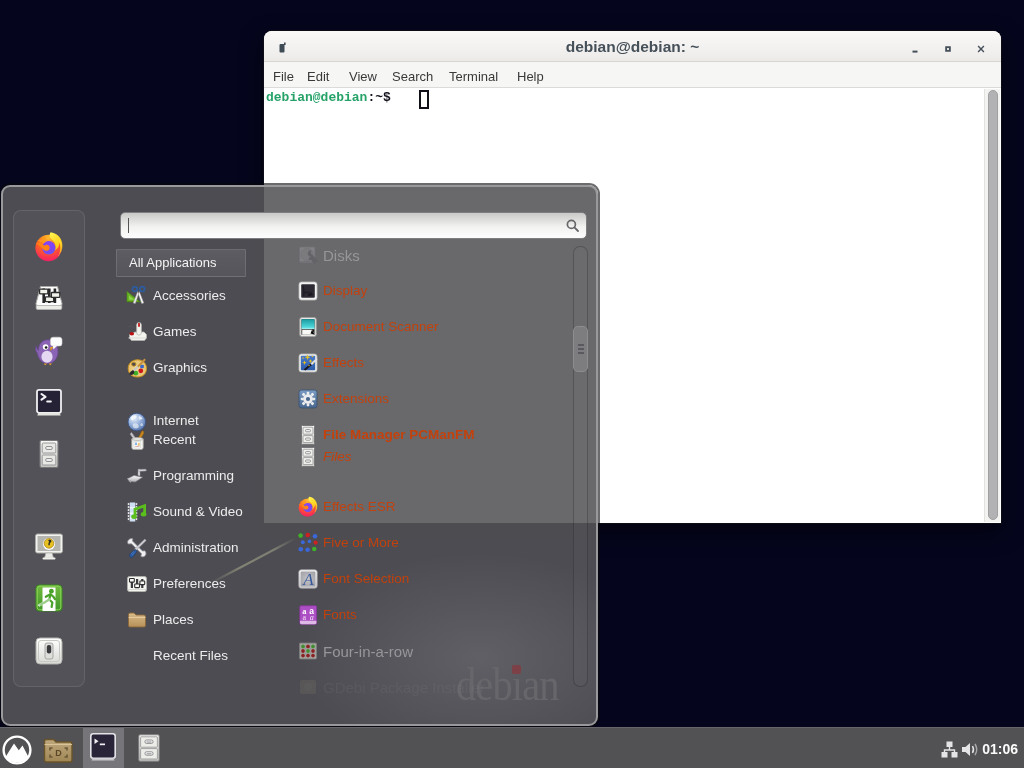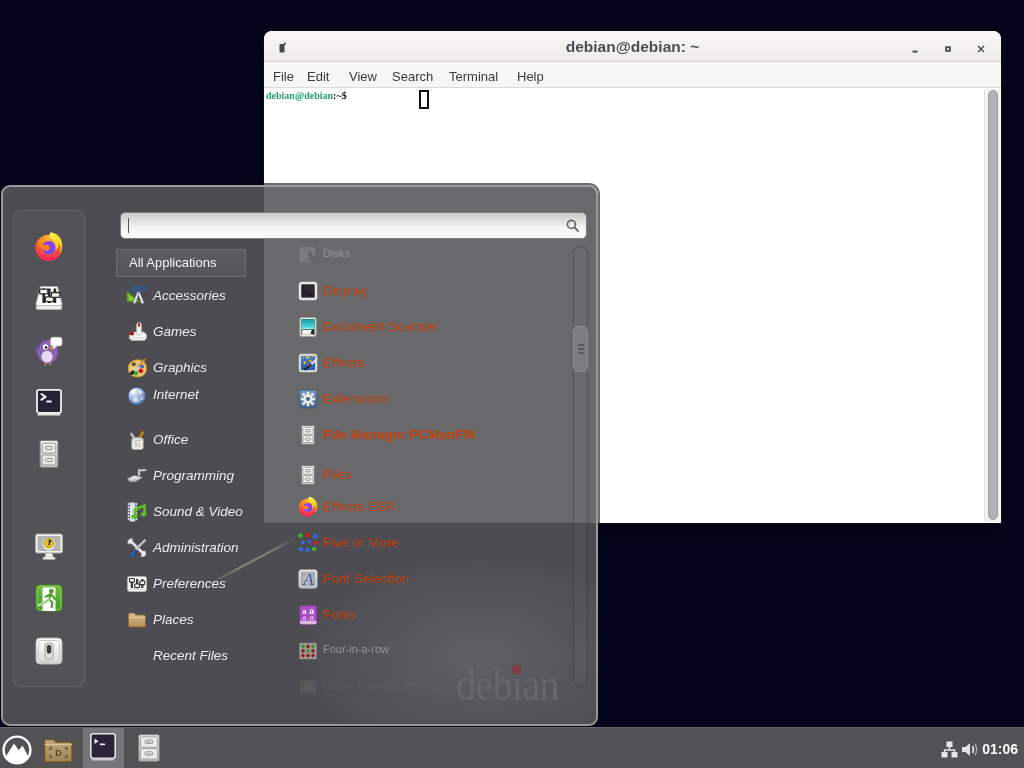--- a/index.html
+++ b/index.html
@@ -13,22 +13,22 @@
 #titlebar { position:absolute; left:0; top:0; width:737px; height:31px;
   border-radius:8px 8px 0 0;
   background:linear-gradient(#faf9f8, #f0eeec 80%, #eceae7);
   border-bottom:1px solid #d8d5d1; }
 #titlebar .title { position:absolute; left:0; right:0; top:7px; text-align:center;
   font-size:15.5px; font-weight:bold; color:#455059; }
 #term-menubar { position:absolute; left:0; top:31px; width:737px; height:26px;
   background:#f6f6f5; border-bottom:1px solid #dbdbd9; font-size:13px; color:#3a3a3a; }
 #term-menubar span { position:absolute; top:7px; }
 #term-body { position:absolute; left:0; top:58px; width:737px; height:434px; background:#fff; }
-#prompt { position:absolute; left:2px; top:1px; font-family:Liberation Serif, serif;
-  font-size:10px; font-weight:bold; white-space:pre; color:#14141e; }
+#prompt { position:absolute; left:2px; top:1px; font-family:Liberation Mono, monospace;
+  font-size:13px; font-weight:bold; white-space:pre; color:#14141e; }
 #prompt .g { color:#26a269; }
 #cursor { position:absolute; left:155px; top:1px; width:10px; height:19px; border:2px solid #101018; }
 #term-scroll { position:absolute; right:1px; top:0px; width:16px; height:433px; background:#f3f3f2; border-left:1px solid #e2e2e0;}
 #term-scroll .thumb { position:absolute; left:3px; top:1px; width:10px; height:430px; background:#b2b2b4; border:1px solid #a0a0a2; border-radius:6px; }
 .wbtn { position:absolute; top:13px; width:10px; height:10px; }
 #tb-icon { position:absolute; left:15px; top:11px; width:7px; height:11px; }
 
 
 #menu { position:absolute; left:1px; top:185px; width:597px; height:541px;
   background:rgba(86,86,89,0.885);
@@ -45,25 +45,25 @@
 #search { position:absolute; left:117px; top:25px; width:467px; height:27px;
   border:1px solid #7e7e80; border-radius:5px;
   background:linear-gradient(#c9c9c7, #f2f2f1 55%, #fdfdfd); }
 #search .caret { position:absolute; left:7px; top:5px; width:1px; height:15px; background:#555; }
 #search .mag { position:absolute; right:6px; top:5px; width:15px; height:15px; }
 
 #allapps { position:absolute; left:113px; top:62px; width:130px; height:28px;
   background:linear-gradient(#5c5c62,#55555b); border:1px solid rgba(255,255,255,0.13); border-radius:1px;
   color:#f4f4f4; font-size:13px; text-align:left; padding-left:12px; line-height:26px; }
 
-.cat { position:absolute; left:114px; height:36px; width:175px;font-style:italic; }
+.cat { position:absolute; left:114px; height:36px; width:175px; }
 .cat .label { position:absolute; left:36px; top:10px; color:#ececec; font-size:13.5px;}
 .cat .ic { position:absolute; left:9px; top:7.5px; width:21px; height:21px; }
 .norm { color:#c2410c; font-size:13.5px; }
-.dim  { color:#97979a; font-size:11px; }
+.dim  { color:#97979a; font-size:15px; }
 
 .app { position:absolute; left:283px; height:36px; width:285px; }
 .app .label { position:absolute; left:37px; top:10px; }
 .app .ic { position:absolute; left:11px; top:7px; width:22px; height:22px; }
 
 #appscroll-track { position:absolute; left:570px; top:59px; width:15px; height:441px;
   border:1px solid rgba(30,30,34,0.3); border-radius:7px; background:rgba(255,255,255,0.02); }
 #appscroll-thumb { position:absolute; left:570px; top:139px; width:15px; height:46px;
   background:#7d7d80; border:1px solid #8d8d90; border-radius:5px; }
 #appscroll-thumb .grip { position:absolute; left:4px; width:6px; height:2px; background:#5a5a5e; }
@@ -185,21 +185,21 @@
  <rect x="14.2" y="7.8" width="3.6" height="3.4" rx="0.8" fill="#3a68c8"></rect>
  <circle cx="14.8" cy="13.8" r="2.4" fill="#cc1818"></circle>
  <circle cx="9.8" cy="16.2" r="2.4" fill="#3fae29"></circle>
  <path d="M18.5 1.5 L11 9 l1.4 1.4 L19.8 3 Z" fill="#c8923e"></path>
  <path d="M11 9 L7 13 l1.4 1.4 L12.4 10.4 Z" fill="#c8c8cc"></path>
  <path d="M7 13 q-2.5 1 -4 4 q2 1.5 4 0.5 q1.5 -0.8 1.4 -3.1 Z" fill="#2a2a2e"></path>
 </svg>
         </span>
         <span class="label">Graphics</span>
       </div>
-      <div class="cat" style="top:190px">
+      <div class="cat" style="top:216px">
         <span class="ic" id="cat-ic-3">
           <svg viewBox="0 0 22 22" width="22" height="22" style="display:block">
  <defs>
               <radialGradient id="glb" cx="0.35" cy="0.28" r="0.85">
                 <stop offset="0" stop-color="#e8f0fa"></stop>
                 <stop offset="0.45" stop-color="#9ab4dc"></stop>
                 <stop offset="1" stop-color="#4a6aa4"></stop>
               </radialGradient>
             </defs>
  <circle cx="10.8" cy="11" r="8.8" fill="url(#glb)" stroke="#3a5588" stroke-width="0.9"></circle>
@@ -219,21 +219,21 @@
  <path d="M16.8 1.8 q1.4 0.8 1 2.4 l-3.4 6.3 l-2.4 -1.3 l3.4 -6.3 q0.6 -1.4 1.4 -1.1 Z" fill="#c8861e" stroke="#8a5a10" stroke-width="0.5"></path>
  <path d="M12 9.2 l2.4 1.3 l-2.8 3 Z" fill="#e8b84a"></path>
  <path d="M5.8 10 h11.4 v8.5 q0 2 -2 2 h-7.4 q-2 0 -2 -2 Z" fill="#f6f6f4" stroke="#a8a8a4" stroke-width="0.9"></path>
  <ellipse cx="11.5" cy="10" rx="5.7" ry="1.5" fill="#e4e4e0" stroke="#a8a8a4" stroke-width="0.7"></ellipse>
  <rect x="8" y="12.5" width="6.5" height="6.5" fill="#fdfdfd" stroke="#c8c8c4" stroke-width="0.5"></rect>
  <rect x="9" y="13.5" width="2" height="2.5" fill="#8ab4e8"></rect>
  <rect x="11.8" y="13.8" width="2" height="3" fill="#e8c87a"></rect>
  <rect x="9.2" y="16.8" width="4.2" height="1" fill="#d8a8a8"></rect>
 </svg>
         </span>
-        <span class="label">Office</span>
+        <span class="label">Recent</span>
       </div>
       <div class="cat" style="top:270.5px">
         <span class="ic" id="cat-ic-5">
           <svg viewBox="0 0 22 22" width="22" height="22" style="display:block">
  <defs>
               <linearGradient id="trw" x1="0" y1="0" x2="0" y2="1">
                 <stop offset="0" stop-color="#fdfdfd"></stop>
                 <stop offset="1" stop-color="#b0b0b6"></stop>
               </linearGradient>
             </defs>
@@ -426,21 +426,21 @@
             </defs>
  <rect x="4.5" y="1.5" width="13" height="19" rx="1" fill="url(#cbsx)" stroke="#77777a" stroke-width="1"></rect>
  <rect x="6" y="3.2" width="10" height="7" rx="0.6" fill="#efefec" stroke="#9a9a9c" stroke-width="0.9"></rect>
  <rect x="6" y="11.6" width="10" height="7" rx="0.6" fill="#efefec" stroke="#9a9a9c" stroke-width="0.9"></rect>
  <rect x="8.5" y="5.6" width="5" height="2.2" rx="1" fill="#f8f8f6" stroke="#88888a" stroke-width="0.9"></rect>
  <rect x="8.5" y="14" width="5" height="2.2" rx="1" fill="#f8f8f6" stroke="#88888a" stroke-width="0.9"></rect>
 </svg>
         </span>
         <span class="label norm">File Manager PCManFM</span>
       </div>
-      <div class="app" style="top:270px;">
+      <div class="app" style="top:252px;font-style:italic;">
         <span class="ic" id="app-ic-6">
           <svg viewBox="0 0 22 22" width="22" height="22" style="display:block">
  <defs>
               <linearGradient id="cbsy" x1="0" y1="0" x2="0" y2="1">
                 <stop offset="0" stop-color="#fafaf8"></stop>
                 <stop offset="1" stop-color="#d2d2ce"></stop>
               </linearGradient>
             </defs>
  <rect x="4.5" y="1.5" width="13" height="19" rx="1" fill="url(#cbsy)" stroke="#77777a" stroke-width="1"></rect>
  <rect x="6" y="3.2" width="10" height="7" rx="0.6" fill="#efefec" stroke="#9a9a9c" stroke-width="0.9"></rect>

